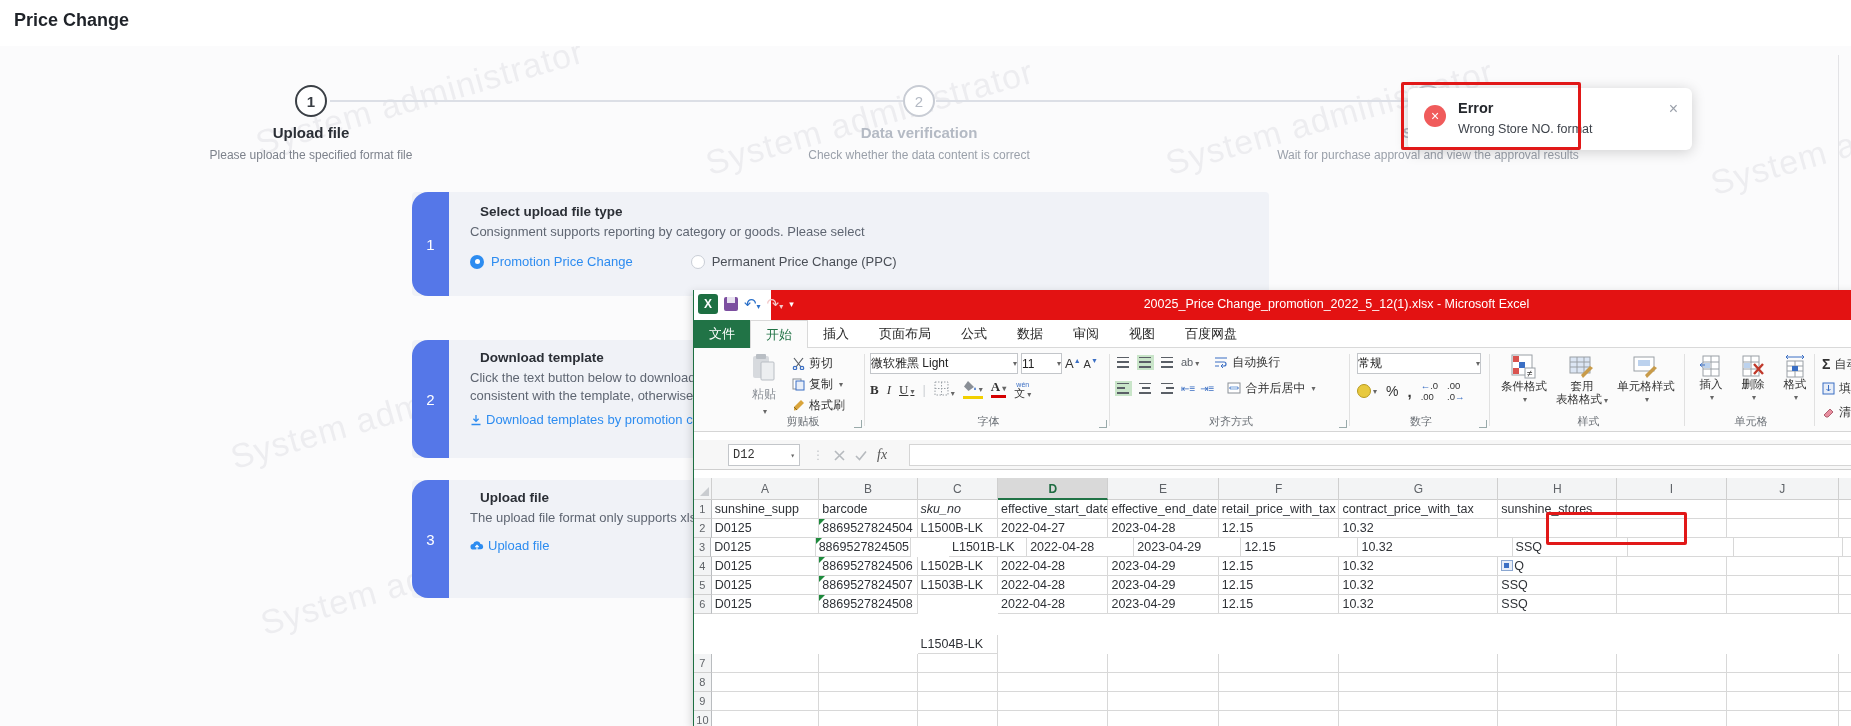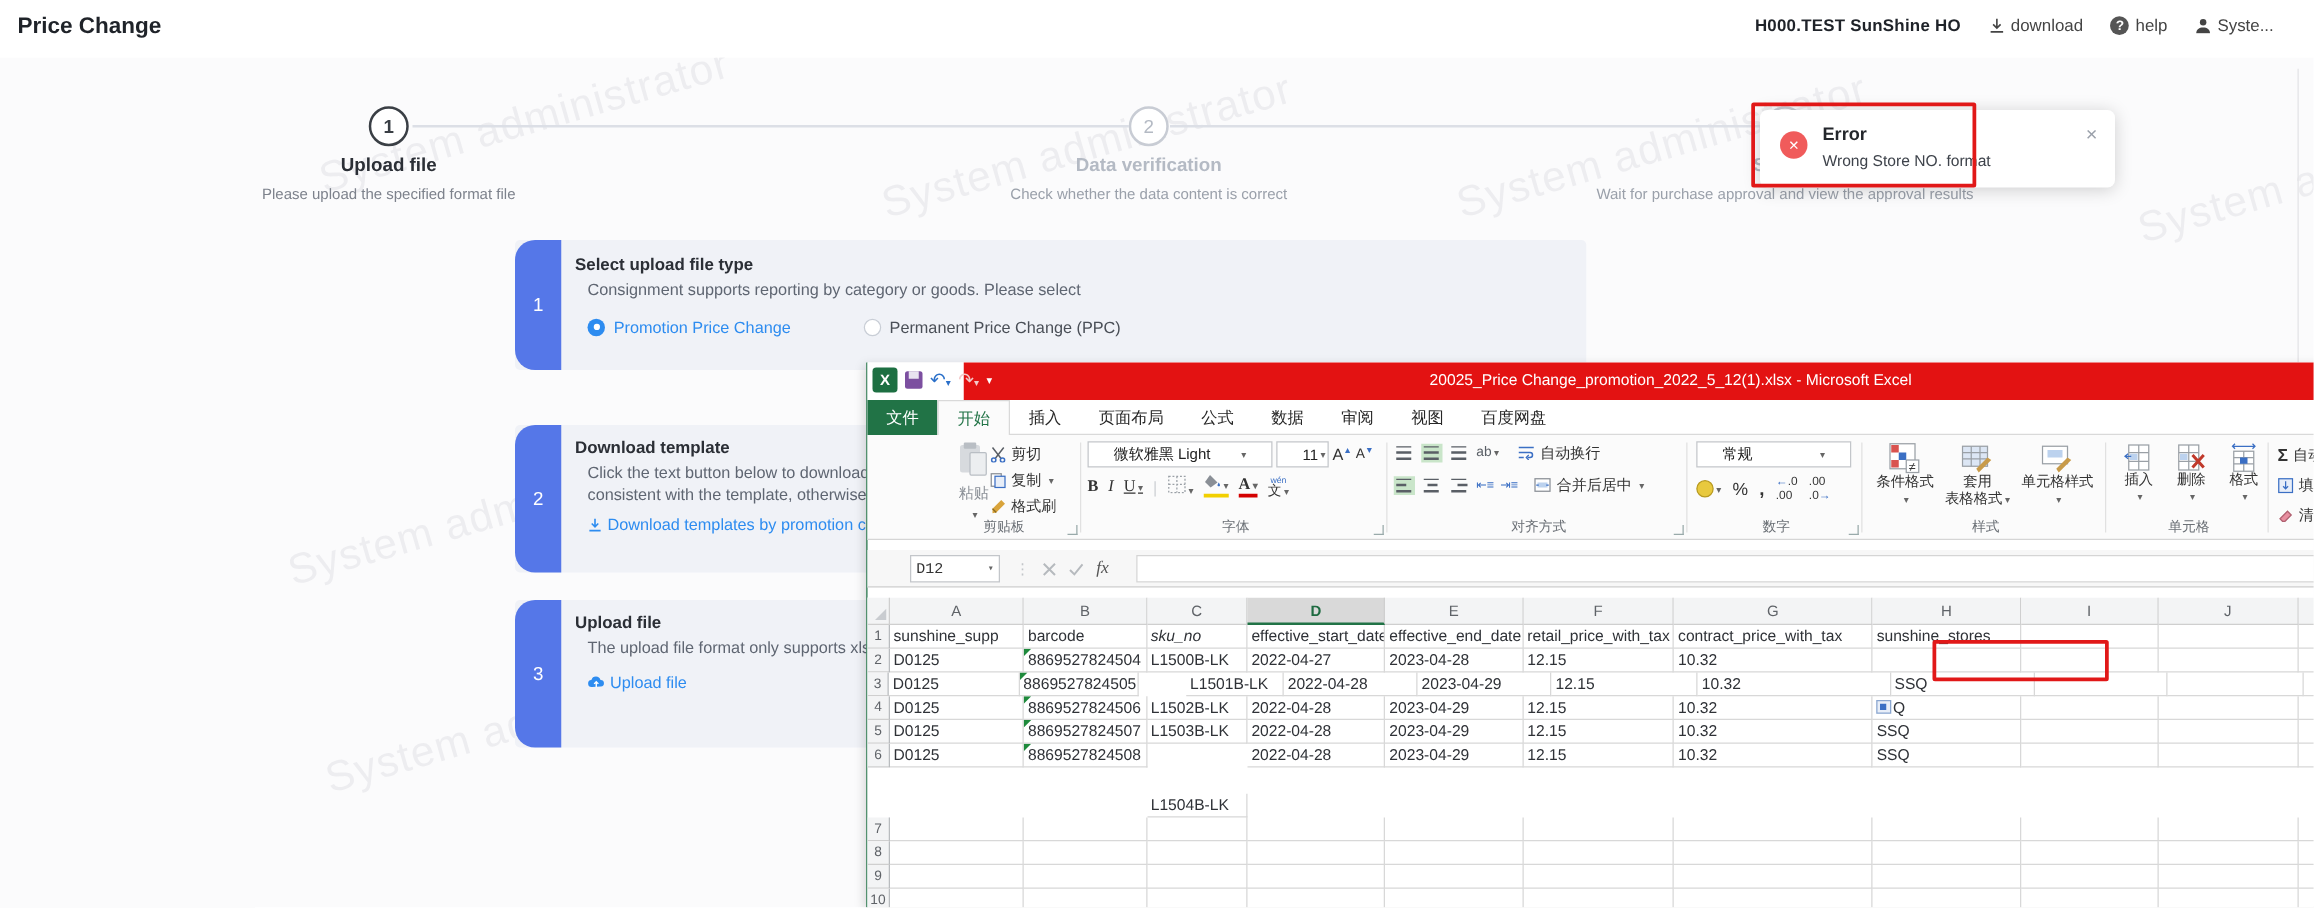--- a/index.html
+++ b/index.html
@@ -32,21 +32,21 @@
   .step-title { position:absolute; top:124px; font-size:15px; font-weight:bold; text-align:center; z-index:2; }
   .step-title.active { color:#2b2f36; }
   .step-title.idle { color:#b4bac4; }
   .step-sub { position:absolute; top:148px; font-size:12px; text-align:center; z-index:2; color:#9aa0aa; }
   .step-sub.active { color:#7d828c; }
 
   
   .wbox { position:absolute; left:412px; width:857px; background:#f0f2f7; border-radius:4px; z-index:2; }
   .wtab { position:absolute; left:0; top:0; bottom:0; width:37px; background:#5577e8;
     border-radius:16px 0 0 16px; color:#fff; font-size:15px; display:flex; align-items:center; justify-content:center; }
-  .wtitle { position:absolute; left:48px; font-size:13.5px; font-weight:bold; color:#2b2f36; }
+  .wtitle { position:absolute; left:68px; font-size:13.5px; font-weight:bold; color:#2b2f36; }
   .wdesc { position:absolute; left:58px; font-size:13px; color:#5f6672; }
   .wlink { position:absolute; left:58px; font-size:13px; color:#2d8cf0; cursor:pointer; display:flex; align-items:center; gap:4px; }
   .radio-row { position:absolute; left:58px; display:flex; gap:58px; font-size:13px; }
   .radio { display:flex; align-items:center; gap:7px; cursor:pointer; }
   .rdot { width:14px; height:14px; border-radius:50%; }
   .rdot.on { background:#2d8cf0; position:relative; }
   .rdot.on:after { content:""; position:absolute; left:4.5px; top:4.5px; width:5px; height:5px; border-radius:50%; background:#fff; }
   .rdot.off { background:#fff; border:1px solid #c9ced6; }
   .rlabel.on { color:#2d8cf0; }
   .rlabel.off { color:#4a4f57; }
@@ -79,24 +79,24 @@
   .xl-tab.file { background:#217346; color:#fff; }
   .xl-tab.active { background:#fbfbfb; color:#217346; border:1px solid #d9d9d9; border-bottom:none; }
 
   .xl-ribbon { position:absolute; left:0; top:58px; width:100%; height:84px; background:#fbfbfb; border-bottom:1px solid #d5d5d5; }
   .grp { position:absolute; top:0; height:84px; }
   .grp-label { position:absolute; bottom:3px; left:0; right:0; text-align:center; font-size:11px; color:#6a6f75; }
   .gdiv { position:absolute; top:6px; width:1px; height:72px; background:#e1e1e1; }
   .launcher { position:absolute; right:2px; bottom:4px; width:8px; height:8px; border-right:1px solid #9aa; border-bottom:1px solid #9aa; }
   .dd { font-size:8px; color:#666; margin-left:2px; }
   .rbtn { display:flex; align-items:center; gap:4px; font-size:12px; color:#333; height:20px; cursor:pointer; white-space:nowrap; }
-  .paste-big { position:absolute; left:16px; top:5px; width:42px; text-align:center; color:#8a8f96; font-size:12px; cursor:pointer; }
+  .paste-big { position:absolute; left:1px; top:5px; width:42px; text-align:center; color:#8a8f96; font-size:12px; cursor:pointer; }
   .clip-col { position:absolute; left:50px; top:5px; display:flex; flex-direction:column; gap:1px; }
   .combo { display:inline-flex; align-items:center; justify-content:space-between; background:#fff;
-    border:1px solid #c3c6ca; height:21px; padding:0 20px; font-size:12px; color:#222; }
+    border:1px solid #c3c6ca; height:21px; padding:0 0; font-size:12px; color:#222; }
   .font-row1 { position:absolute; left:2px; top:5px; display:flex; align-items:center; gap:3px; }
   .font-row2 { position:absolute; left:2px; top:32px; display:flex; align-items:center; gap:8px; font-size:13px; }
   .fserif { font-family:"Liberation Serif", serif; }
   .acolor { border-bottom:3px solid #d40000; line-height:12px; font-weight:bold; }
   .afill  { border-bottom:3px solid #f2d000; line-height:12px; }
   .alico { width:17px; height:15px; display:flex; flex-direction:column; justify-content:space-between; padding:2px; }
   .alico div { height:1.6px; background:#5a5f66; }
   .alico.hl { background:#c9e5c9; }
   .al-row1 { position:absolute; left:2px; top:4px; display:flex; align-items:center; gap:5px; }
   .al-row2 { position:absolute; left:2px; top:30px; display:flex; align-items:center; gap:5px; }
@@ -141,40 +141,20 @@
 
   <span class="wm" style="left:250px; top:78px;">System administrator</span>
   <span class="wm" style="left:700px; top:98px;">System administrator</span>
   <span class="wm" style="left:1160px; top:98px;">System administrator</span>
   <span class="wm" style="left:1705px; top:118px;">System administrator</span>
   <span class="wm" style="left:225px; top:392px;">System administrator</span>
   <span class="wm" style="left:255px; top:558px;">System administrator</span>
 
   <div class="topbar">
     <div class="page-title">Price Change</div>
-    <div class="top-right">
-      <span class="account">H000.TEST SunShine HO</span>
-      <span class="top-item">
-        <svg width="13" height="13" viewBox="0 0 13 13">
-            <path d="M6.5 1v7M3.5 5.5 6.5 8.5 9.5 5.5M1.5 11.5h10" stroke="#444" stroke-width="1.3" fill="none"></path>
-          </svg>
-        <span>download</span>
-      </span>
-      <span class="top-item">
-        <span class="help-ic">?</span>
-        <span>help</span>
-      </span>
-      <span class="top-item">
-        <svg width="13" height="13" viewBox="0 0 13 13">
-            <circle cx="6.5" cy="3.8" r="2.6" fill="#444"></circle>
-            <path d="M1 12.5c0-3 2.4-4.6 5.5-4.6s5.5 1.6 5.5 4.6z" fill="#444"></path>
-          </svg>
-        <span>Syste...</span>
-      </span>
-    </div>
   </div>
   <div class="vline-right"></div>
 
   <div class="step-line" style="left:330px; width:573px;"></div>
   <div class="step-line" style="left:936px; width:477px;"></div>
 
   <div class="step-circle active" style="left:295px;">1</div>
   <div class="step-title active" style="left:231px; width:160px;">Upload file</div>
   <div class="step-sub active" style="left:181px; width:260px;">Please upload the specified format file</div>
 

